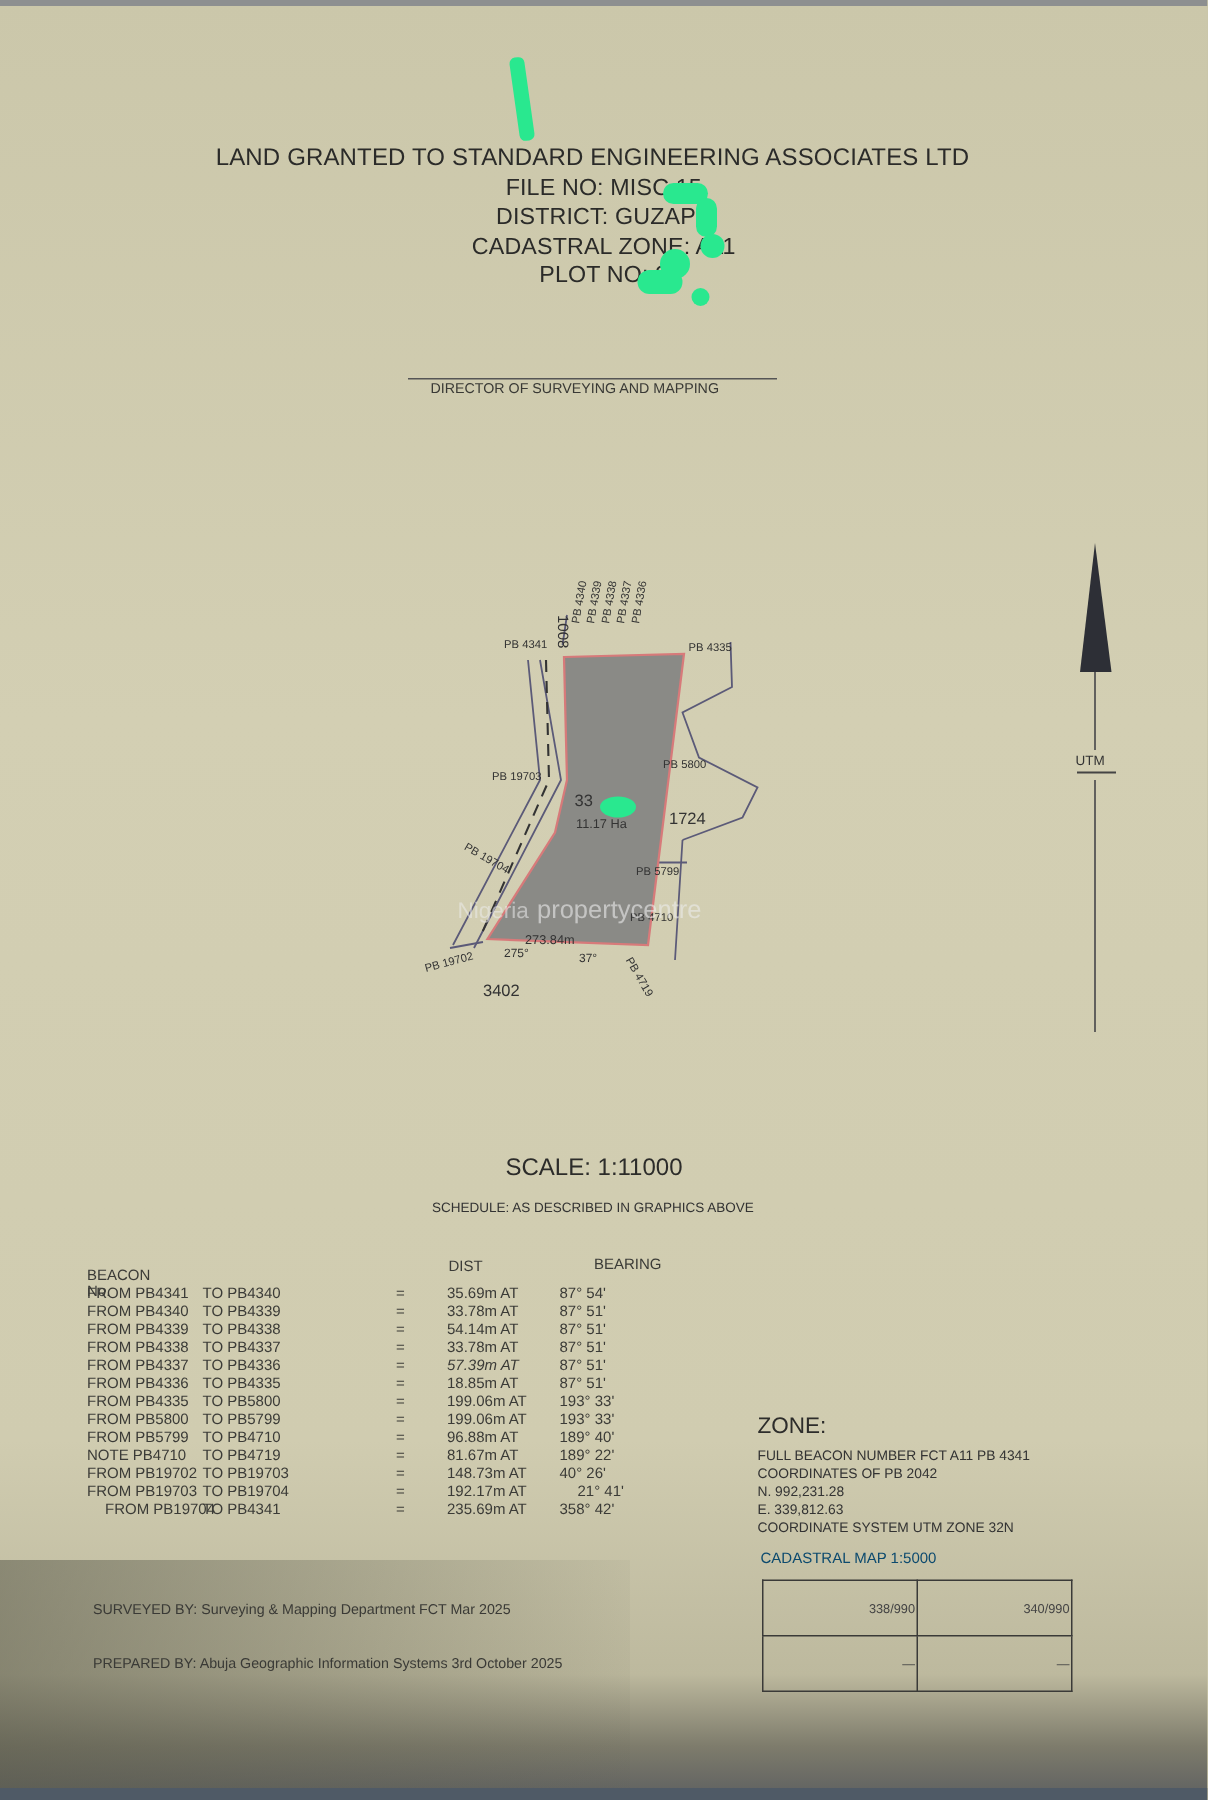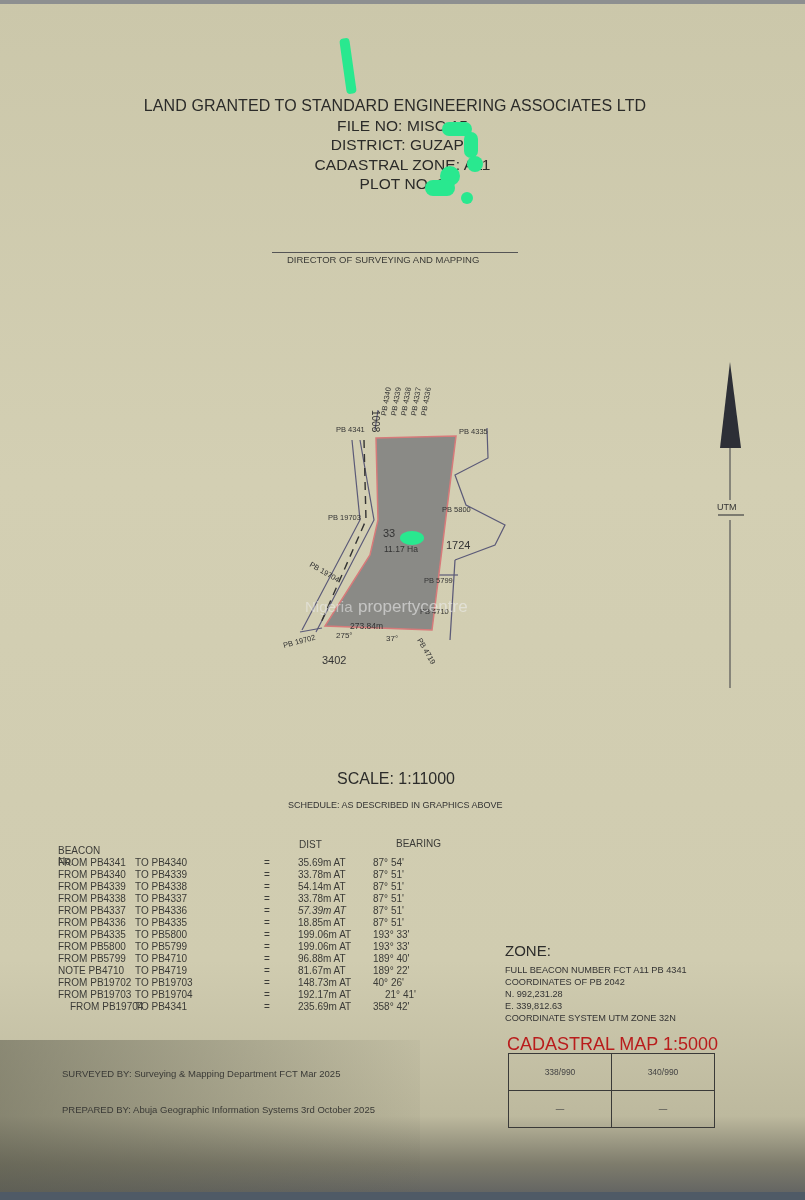--- a/index.html
+++ b/index.html
@@ -38,23 +38,23 @@
   .schedule { position:absolute; left:288px; top:800px; font-size:9px; color:#333; }
 
   .beacons { position:absolute; left:58px; top:838px; font-size:10px; color:#3b3b37; }
   .beacons .hdr { position:absolute; }
   .brow { position:absolute; left:0; height:12px; white-space:nowrap; }
   .brow span { position:absolute; top:0; }
 
   .note { position:absolute; left:505px; top:942px; }
   .note .note-title { font-size:15px; color:#2d2d2b; margin-bottom:5px; }
   .note .nl { font-size:9.2px; line-height:12px; color:#333; }
-  .cad-title { position:absolute; left:507px; top:1034px; font-size:18px; color:#b91c1c; }
+  .cad-title { position:absolute; left:507px; top:1034px; font-size:10px; color:#0c4a6e; }
   .cad-table { position:absolute; left:508px; top:1053px; border-collapse:collapse; }
-  .cad-table td { border:1.2px solid #3a3a38; width:100px; height:34px; text-align:center; font-size:8.5px; color:#444; }
+  .cad-table td { border:1.2px solid #3a3a38; width:100px; height:34px; text-align:right; font-size:8.5px; color:#444; }
 
   .surveyed { position:absolute; left:62px; top:1068px; font-size:9.5px; color:#3a3a36; }
   .prepared { position:absolute; left:62px; top:1104px; font-size:9.5px; color:#3a3a36; }
 </style>
 </head>
 <body>
 
 <div class="paper"></div>
 <div class="topband"></div>
 <div class="shadow-left"></div>

